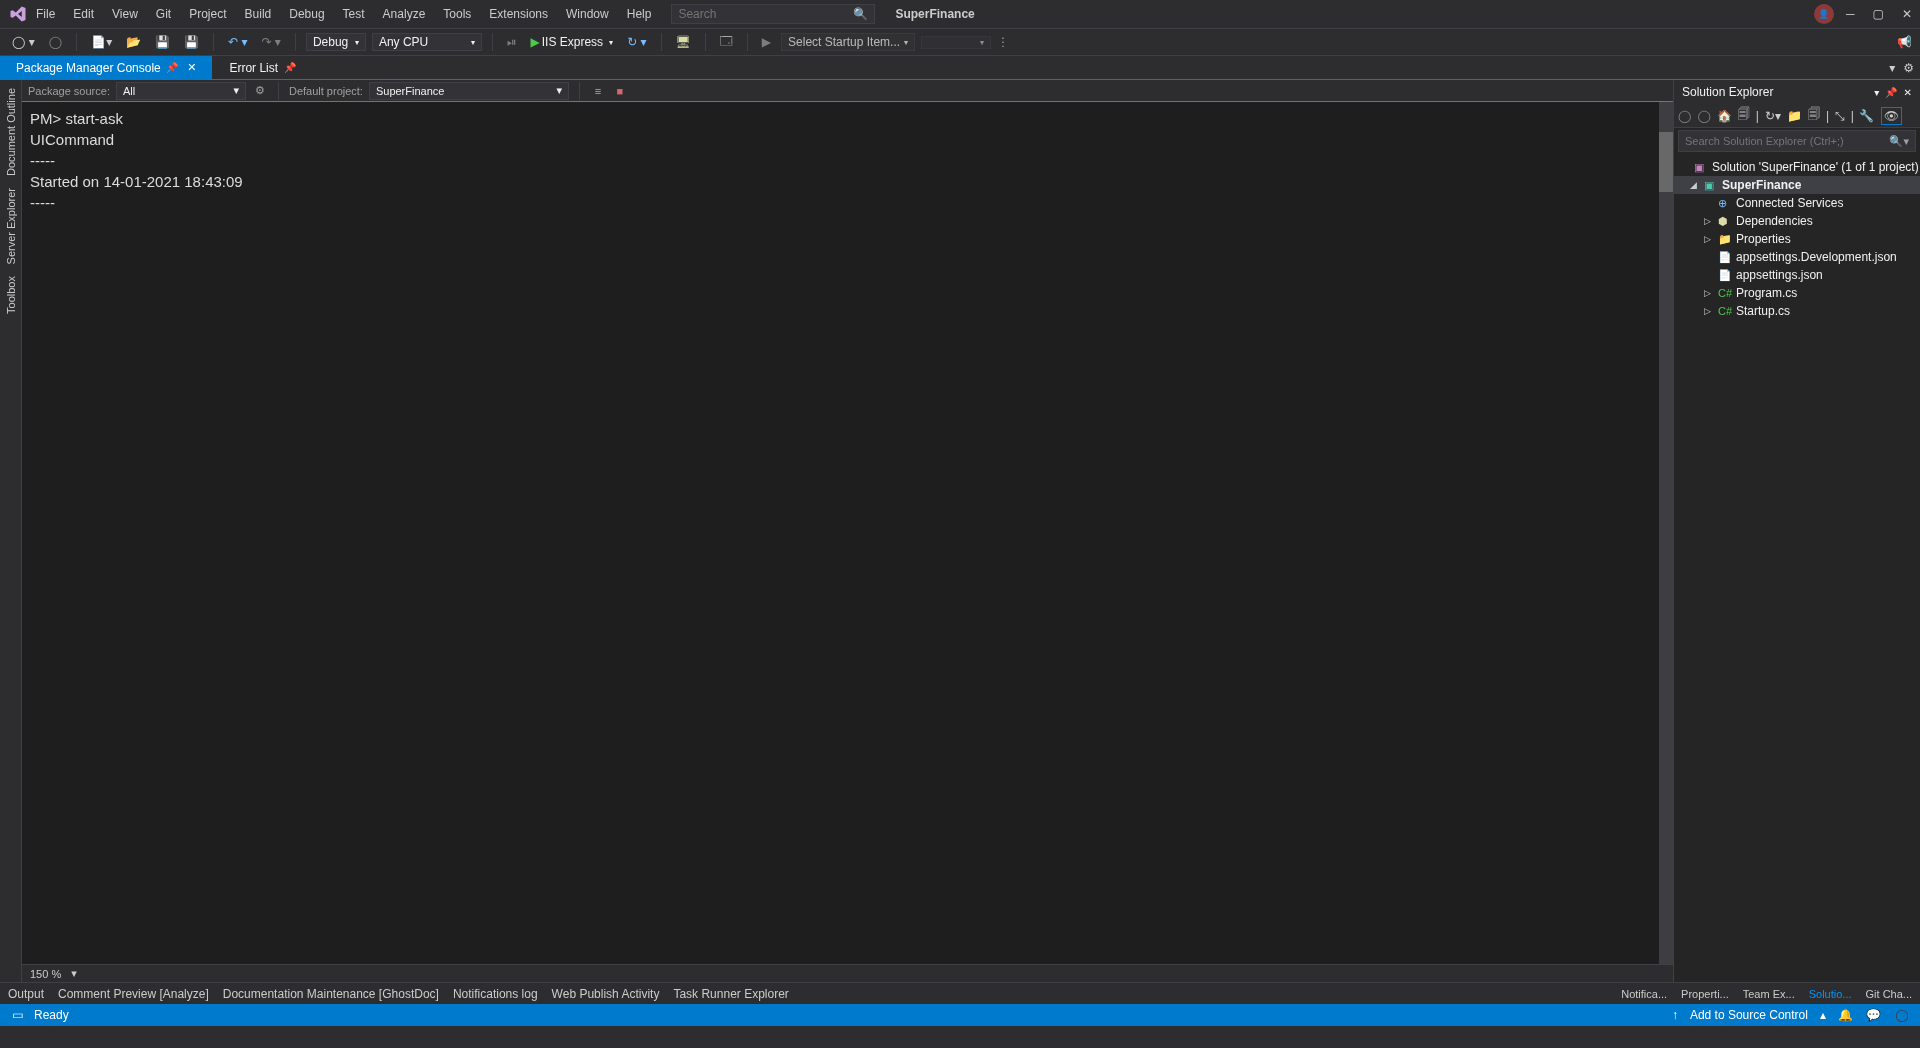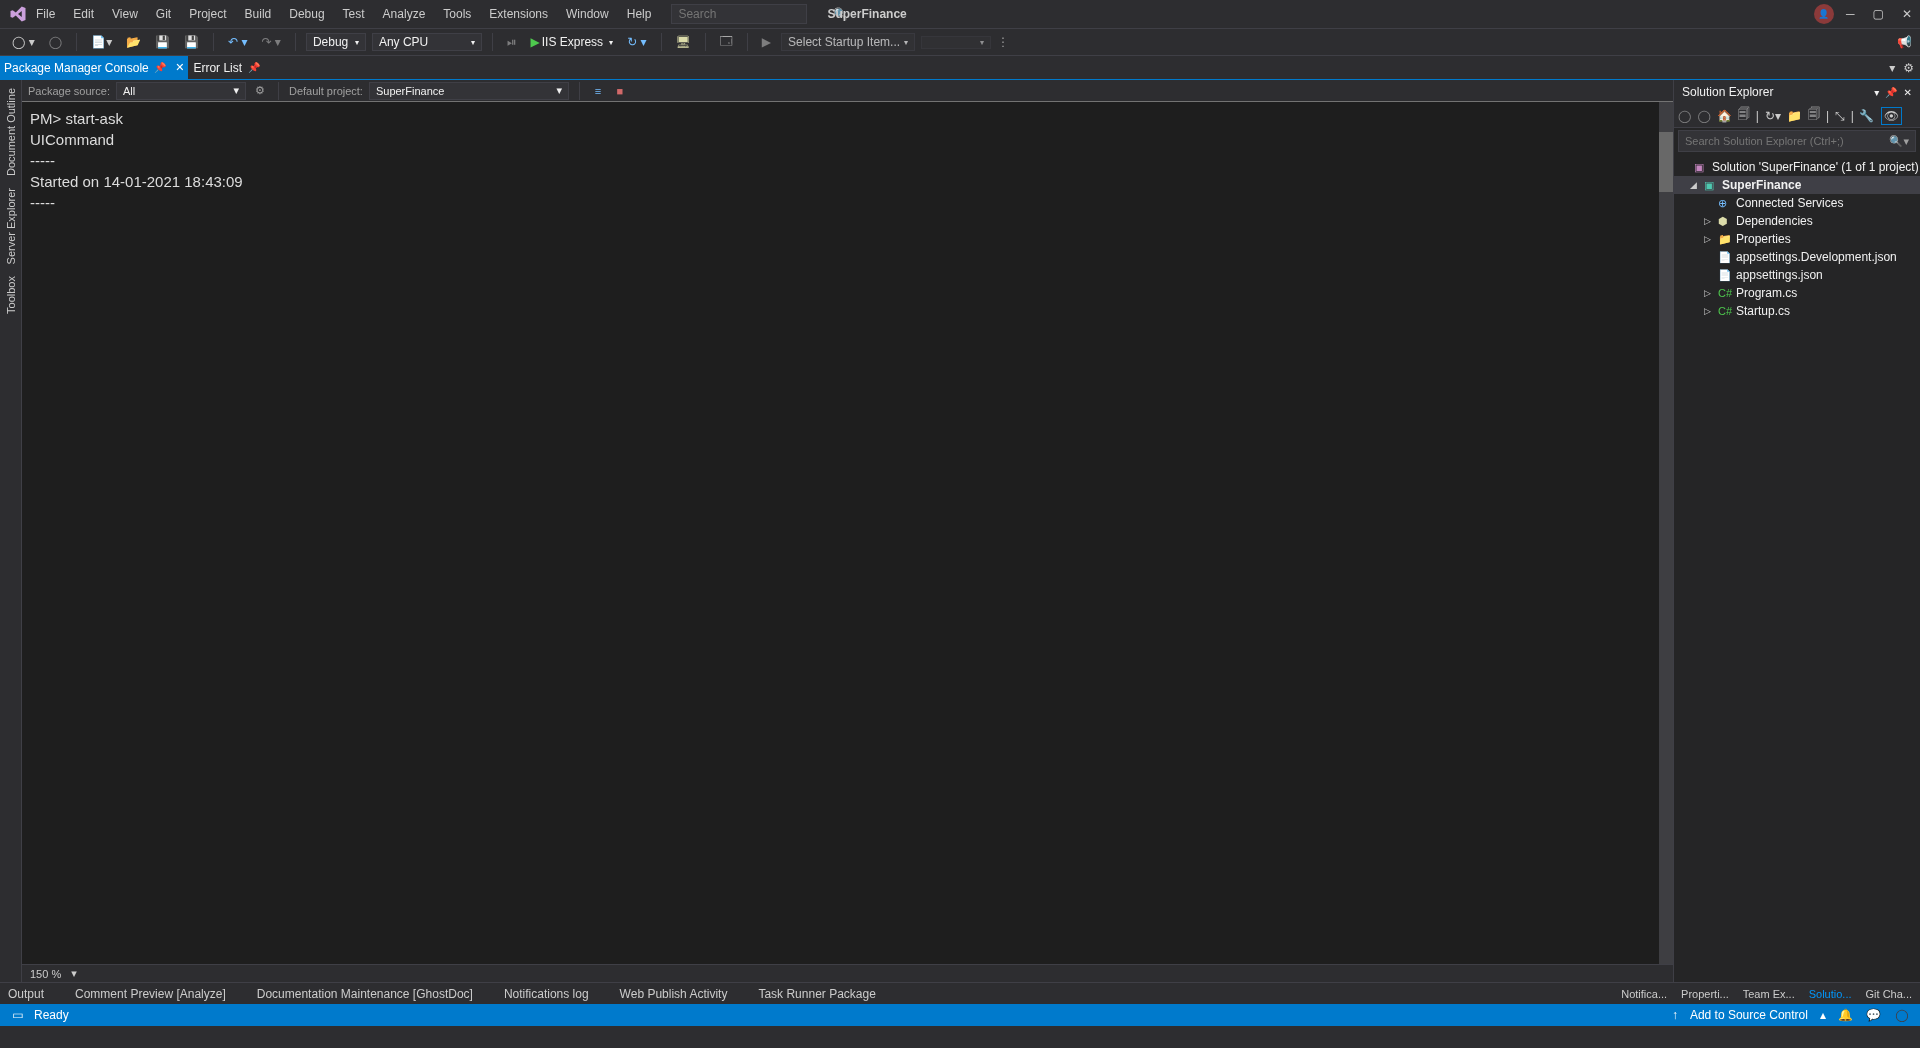--- a/index.html
+++ b/index.html
@@ -4,40 +4,40 @@
 <style>
 * { margin: 0; padding: 0; box-sizing: border-box; font-family: "Segoe UI", sans-serif; }
 body { background: #2d2d30; color: #f1f1f1; width: 1920px; height: 1048px; overflow: hidden; font-size: 12px; }
 
 
 .titlebar { height: 28px; background: #2d2d30; display: flex; align-items: center; padding: 0 8px; }
 .vs-logo { width: 20px; height: 20px; margin-right: 8px; display:flex; align-items:center; justify-content:center;}
 .vs-logo svg { width:18px; height:18px; }
 .menu { display: flex; gap: 18px; font-size: 12px; color: #cccccc; }
 .menu span { cursor: default; }
-.search-box { margin-left: 20px; width: 136px; height: 20px; background: #333337; border: 1px solid #3f3f46; display:flex; align-items:center; padding:0 6px; color:#a0a0a0;}
+.search-box { margin-left: 20px; width: 204px; height: 20px; background: #333337; border: 1px solid #3f3f46; display:flex; align-items:center; padding:0 6px; color:#a0a0a0;}
 .search-box input { flex:1; background:transparent; border:none; color:#a0a0a0; font-size:12px; outline:none;}
 .titlebar-title { margin-left: 20px; font-size:12px; color:#cccccc; font-weight:600;}
 .titlebar-right { margin-left:auto; display:flex; align-items:center; gap:12px;}
 .win-controls { display:flex; gap:18px; color:#cccccc;}
 .user-badge { width:20px; height:20px; border-radius:50%; background:#8b3a3a; display:flex; align-items:center; justify-content:center; font-size:9px;}
 
 
 .toolbar { height: 28px; background: #2d2d30; border-top:1px solid #3f3f46; border-bottom:1px solid #3f3f46; display:flex; align-items:center; padding:0 8px; gap:6px; font-size:12px; color:#cccccc;}
 .tb-sep { width:1px; height:18px; background:#3f3f46; margin:0 4px;}
 .tb-btn { display:flex; align-items:center; gap:2px; padding:2px 4px;}
 .tb-dropdown { background:#333337; border:1px solid #3f3f46; padding:1px 6px; font-size:12px; color:#f1f1f1; min-width:60px; display:flex; align-items:center; justify-content:space-between;}
 .tb-dropdown-wide { min-width: 110px;}
 .play { color:#4ec94e;}
 .arrow-down { font-size:8px; margin-left:4px;}
 .feedback-icon { margin-left:auto; }
 
 
 .tabrow { height: 24px; background:#2d2d30; display:flex; align-items:stretch; border-bottom:1px solid #007acc;}
-.tab { display:flex; align-items:center; padding:0 4px; font-size:12px; gap:6px; border-right:1px solid #2d2d30;}
+.tab { display:flex; align-items:center; padding:0 16px; font-size:12px; gap:6px; border-right:1px solid #2d2d30;}
 .tab.active { background:#007acc; color:#ffffff;}
 .tab-pin { font-size:10px;}
 .tab-close { font-size:11px; margin-left:2px;}
 .tabrow-right { margin-left:auto; display:flex; align-items:center; gap:8px; padding-right:6px; color:#cccccc;}
 
 
 .main { display:flex; height: calc(1048px - 28px - 28px - 24px - 22px - 22px - 22px); }
 .left-rail { width:22px; background:#2d2d30; border-right:1px solid #3f3f46; display:flex; flex-direction:column; align-items:center; padding-top:8px; gap:12px;}
 .left-rail span { writing-mode: vertical-rl; font-size:11px; color:#cccccc; transform:rotate(180deg);}
 
@@ -75,21 +75,21 @@
 .indent-1 { padding-left:16px;}
 .indent-2 { padding-left:30px;}
 .sln-icon { color:#c586c0;}
 .csproj-icon { color:#4ec9b0;}
 .folder-icon { color:#dcdcaa;}
 .cs-icon { color:#4ec94e;}
 .json-icon { color:#ce9178;}
 .connected-icon { color:#75beff;}
 
 
-.bottom-tabs-left { height:22px; background:#2d2d30; border-top:1px solid #3f3f46; display:flex; align-items:center; padding:0 8px; gap:31px; font-size:12px; color:#cccccc;}
+.bottom-tabs-left { height:22px; background:#2d2d30; border-top:1px solid #3f3f46; display:flex; align-items:center; padding:0 8px; gap:14px; font-size:12px; color:#cccccc;}
 .bottom-tabs-right { display:flex; align-items:center; gap:14px; margin-left:auto; font-size:11px;}
 .bottom-tabs-right .active { color:#0097fb;}
 
 
 .statusbar { height:22px; background:#007acc; display:flex; align-items:center; padding:0 10px; font-size:12px; color:#ffffff;}
 .statusbar-right { margin-left:auto; display:flex; align-items:center; gap:12px;}
 .status-icon { width:16px; height:16px; display:flex; align-items:center; justify-content:center;}
 
 svg { display:block; }
 </style>
@@ -309,21 +309,21 @@
     </div>
   </div>
 </div>
 
 <div class="bottom-tabs-left">
   <span>Output</span>
   <span>Comment Preview [Analyze]</span>
   <span>Documentation Maintenance [GhostDoc]</span>
   <span>Notifications log</span>
   <span>Web Publish Activity</span>
-  <span>Task Runner Package</span>
+  <span>Task Runner Explorer</span>
   <div class="bottom-tabs-right">
     <span>Notifica...</span>
     <span>Properti...</span>
     <span>Team Ex...</span>
     <span class="active">Solutio...</span>
     <span>Git Cha...</span>
   </div>
 </div>
 
 <div class="statusbar">

